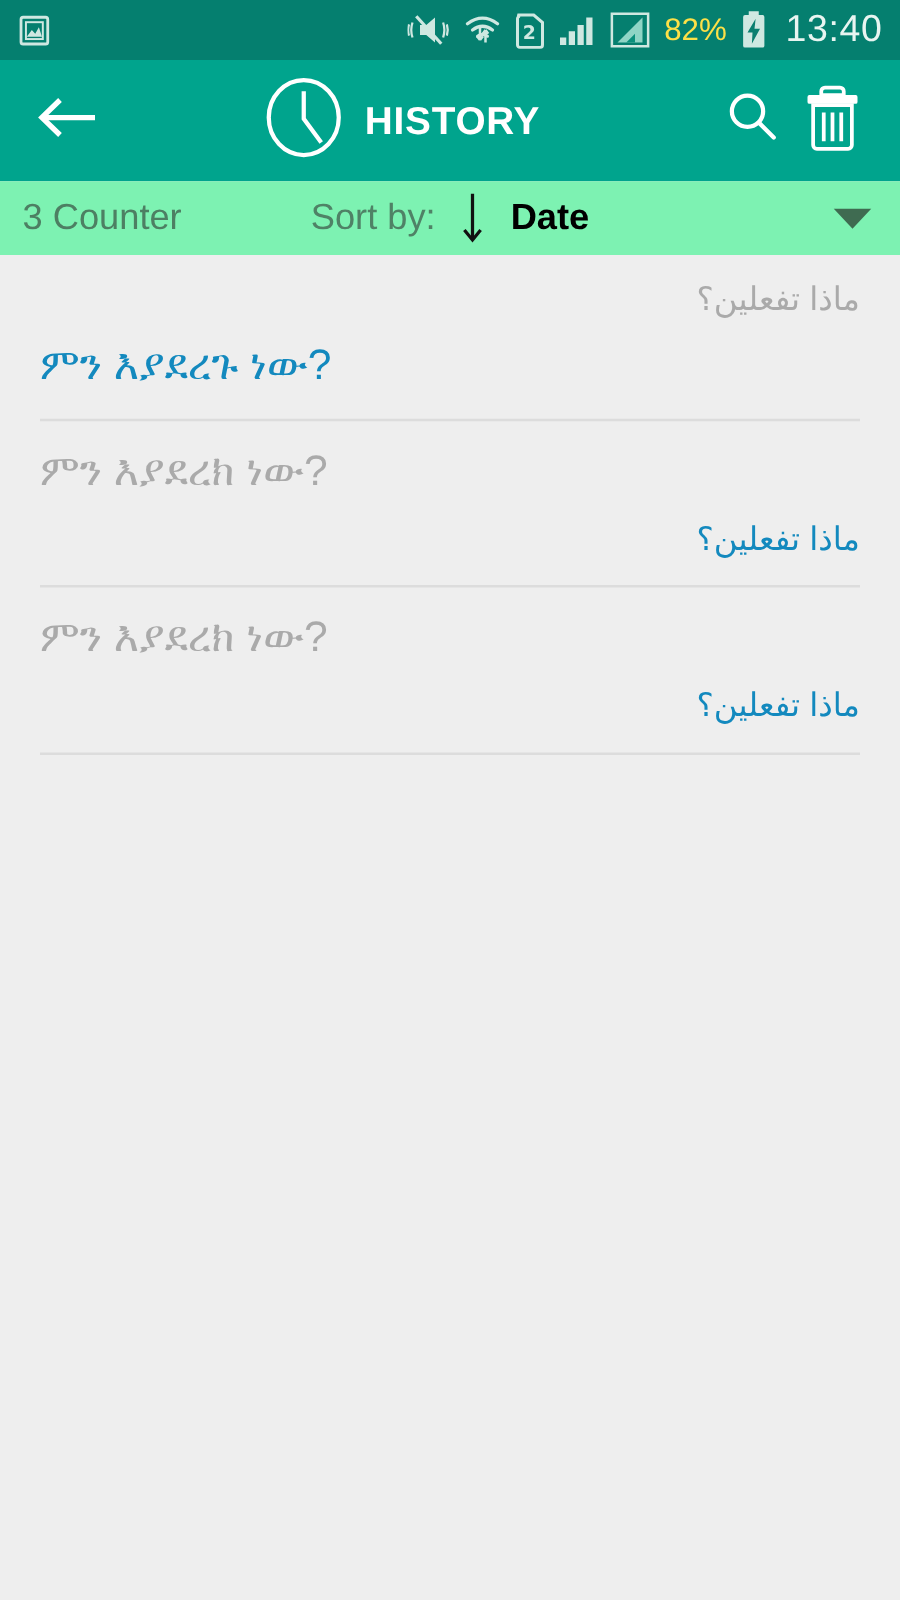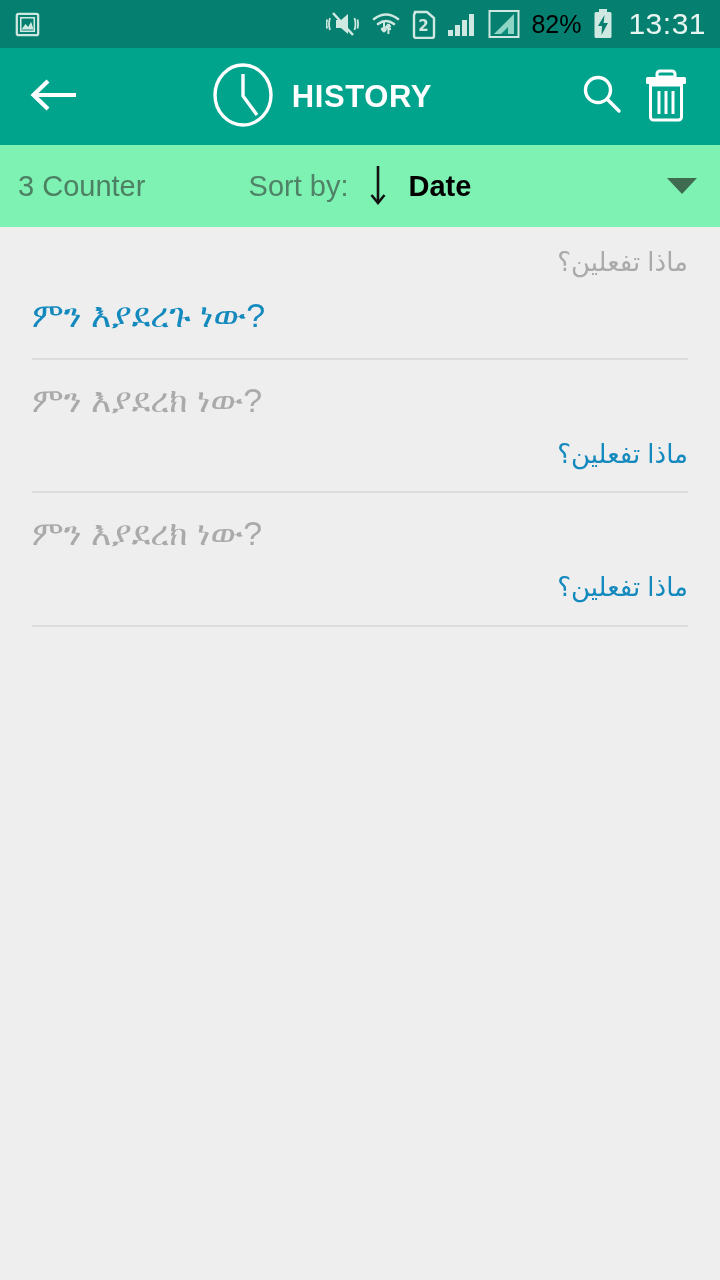--- a/index.html
+++ b/index.html
@@ -42,21 +42,21 @@
     display: flex;
     align-items: center;
     gap: 11px;
   }
   .status-icon {
     display: flex;
     align-items: center;
     justify-content: center;
   }
   .battery-pct {
-    color: #000000;
+    color: #fde047;
     font-size: 25px;
     letter-spacing: 0px;
     line-height: 1;
   }
   .clock-text {
     color: #e8f5f1;
     font-size: 30px;
     line-height: 1;
     margin-left: 3px;
     letter-spacing: 0.5px;
@@ -98,21 +98,21 @@
     width: 64px;
     height: 64px;
     display: flex;
     align-items: center;
     justify-content: center;
     cursor: pointer;
   }
 
   
   .sort-bar {
-    height: 82px;
+    height: 59px;
     background: #7df2b2;
     display: flex;
     align-items: center;
     flex: none;
     padding: 0 18px 0 18px;
     box-sizing: border-box;
     position: relative;
   }
   .counter-text {
     color: #4d7f63;
@@ -267,21 +267,21 @@
       <span class="battery-pct">82%</span>
 
       <span class="status-icon">
         <svg width="22" height="32" viewBox="0 0 22 32">
           <rect x="7" y="1" width="8" height="3" fill="#cfe8e1"></rect>
           <rect x="2.5" y="4" width="17" height="26" rx="1.5" fill="#cfe8e1"></rect>
           <path d="M12.5 7 L6 18 H10 L9.5 27 L16 15 H11.6 Z" fill="#0a7f70"></path>
         </svg>
       </span>
 
-      <span class="clock-text">13:31</span>
+      <span class="clock-text">13:40</span>
     </div>
   </div>
 
   <div class="app-bar">
     <div class="back-btn">
       <span>
         <svg width="52" height="38" viewBox="0 0 52 38">
           <path d="M48 19 H6" stroke="#ffffff" stroke-width="4.2" stroke-linecap="butt"></path>
           <path d="M20 5 L5.5 19 L20 33" stroke="#ffffff" stroke-width="4.2" fill="none" stroke-linecap="butt" stroke-linejoin="miter"></path>
         </svg>

